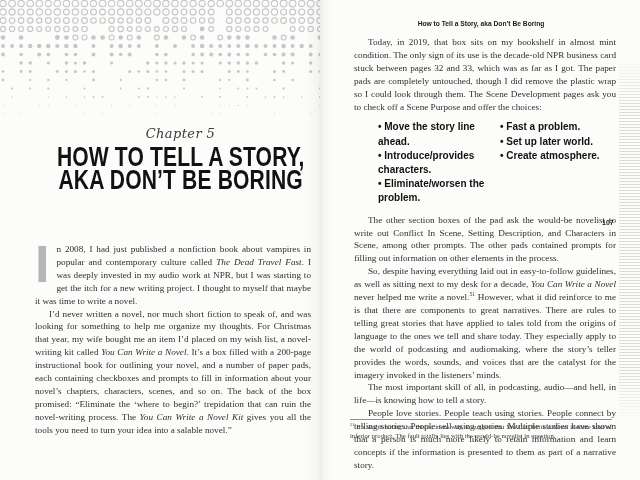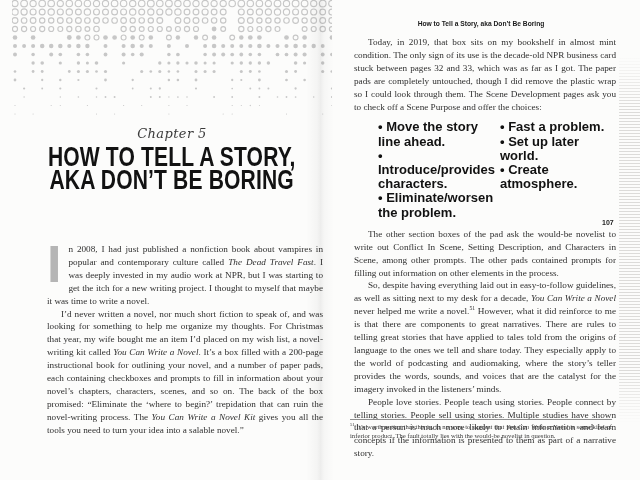--- a/index.html
+++ b/index.html
@@ -1,19 +1,19 @@
 <!DOCTYPE html>
 <html><head>
 <meta charset="utf-8">
 <style>
   html,body{margin:0;padding:0;}
   body{width:640px;height:480px;background:#ececea;font-family:"Liberation Serif",serif;}
   .spread{position:absolute;top:0;left:0;width:640px;height:480px;background:#fcfcfb;overflow:hidden;}
   .page{position:absolute;top:0;height:480px;width:320px;}
-  .page.left{left:12px;}
+  .page.left{left:0;padding-left:41px;}
   .page.right{left:320px;}
 
   
   .dots{position:absolute;top:0;left:0;width:320px;height:126px;overflow:hidden;}
 
   
   .chapter{position:absolute;top:126px;left:0;width:100%;text-align:center;
     font-family:"DejaVu Serif",serif;font-style:italic;font-size:13px;color:#3a3a3a;letter-spacing:.4px;}
   .title{position:absolute;top:146px;left:0;width:100%;margin:0;text-align:center;
     font-family:"Liberation Sans",sans-serif;font-weight:bold;font-size:27px;line-height:22.5px;
@@ -33,21 +33,21 @@
 
   
   .running-header{position:absolute;top:19px;left:30px;width:262px;text-align:center;
     font-family:"Liberation Sans",sans-serif;font-weight:bold;font-size:7.6px;color:#1a1a1a;}
 
   
   .bullets{display:flex;margin:7px 0 8px 24px;}
   .bcol{list-style:none;margin:0;padding:0;}
   .bcol.c1{width:122px;}
   .bcol.c2{width:116px;}
-  .bcol li{font-family:"Liberation Sans",sans-serif;font-weight:bold;font-size:13px;
+  .bcol li{font-family:"Liberation Sans",sans-serif;font-weight:bold;font-size:10px;
     line-height:14.2px;color:#111;text-align:left;text-indent:0;}
   .bcol li::before{content:"• ";}
 
   
   .footnote{position:absolute;left:30px;top:419px;width:262px;border-top:1px solid #8f8f8f;
     padding-top:3px;font-size:6.7px;line-height:8.8px;color:#3c3c3c;text-align:justify;}
   .footnote sup{vertical-align:super;font-size:.7em;line-height:0;}
 
   
   .page-number{position:absolute;left:282px;top:219px;font-family:"Liberation Sans",sans-serif;
@@ -422,20 +422,21 @@
           <li>Eliminate/worsen the problem.</li>
         </ul>
         <ul class="bcol c2">
           <li>Fast a problem.</li>
           <li>Set up later world.</li>
           <li>Create atmosphere.</li>
         </ul>
       </div>
       <p class="para indent"><span>The other section boxes of the pad ask the would-be novelist to write out Conflict In Scene, Setting Description, and Characters in Scene, among other prompts. The other pads contained prompts for filling out information on other elements in the process.</span></p>
       <p class="para indent"><span>So, despite having everything laid out in easy-to-follow guidelines, as well as sitting next to my desk for a decade, </span><i>You Can Write a Novel</i><span> never helped me write a novel.</span><sup>51</sup><span> However, what it did reinforce to me is that there are components to great narratives. There are rules to telling great stories that have applied to tales told from the origins of language to the ones we tell and share today. They especially apply to the world of podcasting and audiomaking, where the story’s teller provides the words, sounds, and voices that are the catalyst for the imagery invoked in the listeners’ minds.</span></p>
+      <p class="para indent"><span>The most important skill of all, in podcasting, audio—and hell, in life—is knowing how to tell a story.</span></p>
       <p class="para indent"><span>People love stories. People teach using stories. People connect by telling stories. People sell using stories. Multiple studies have shown that a person is much more likely to retain information and learn concepts if the information is presented to them as part of a narrative story.</span></p>
     </div>
     <div class="footnote"><sup>51</sup><span> It’s worth noting that this is, in no way, to suggest that </span><i>You Can Write a Novel</i><span> is some kind of inferior product. The fault totally lies with the would-be novelist in question.</span></div>
     <div class="page-number">107</div>
     <div class="fore-edge"></div>
   </div>
 
   <div class="gutter"></div>
 </div>
 

